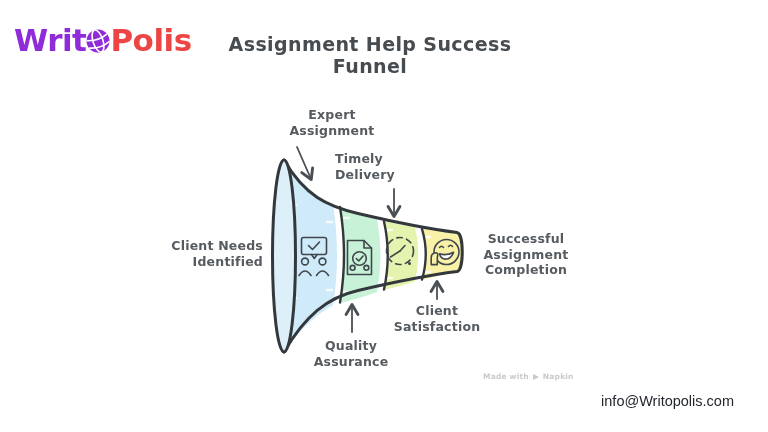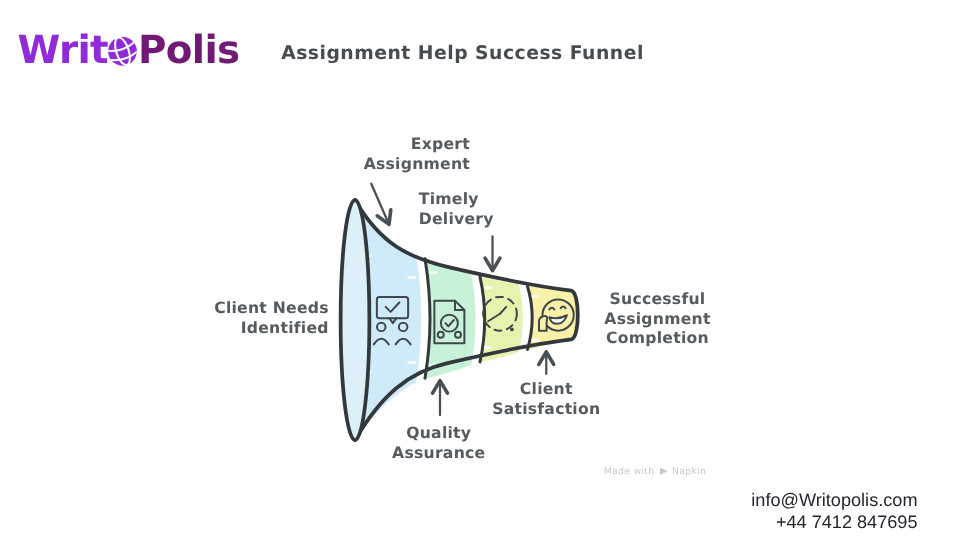--- a/index.html
+++ b/index.html
@@ -5,40 +5,40 @@
   html,body{margin:0;padding:0;}
   body{
     width:768px;height:432px;position:relative;overflow:hidden;
     background:#ffffff;font-family:"DejaVu Sans","Liberation Sans",sans-serif;
   }
   .logo{
     position:absolute;left:14px;top:22px;display:flex;align-items:center;
     font-weight:800;font-size:31px;letter-spacing:-0.5px;line-height:36px;
   }
   .logo .prefix{color:#8F2BD8;}
-  .logo .suffix{color:#701a75;}
+  .logo .suffix{color:#ef4444;}
   .logo .globe{width:26px;height:26px;margin:2px -1px 0 -1px;}
   .title{
     position:absolute;left:220px;top:33px;width:300px;text-align:center;
-    font-size:15px;font-weight:700;color:#474c51;letter-spacing:0.4px;
+    font-size:19px;font-weight:700;color:#474c51;letter-spacing:0.4px;
   }
   .flabel{
     position:absolute;font-size:12.5px;font-weight:600;line-height:15.5px;
     color:#565b60;letter-spacing:0.2px;white-space:pre-line;
   }
   .lbl-client-needs{left:150px;top:238px;width:113px;text-align:right;}
-  .lbl-expert{left:256px;top:107px;width:120px;text-align:right;}
+  .lbl-expert{left:272px;top:107px;width:120px;text-align:center;}
   .lbl-timely{left:335px;top:151px;width:120px;text-align:left;}
   .lbl-quality{left:291px;top:338px;width:120px;text-align:center;}
   .lbl-satisfaction{left:377px;top:303px;width:120px;text-align:center;}
   .lbl-outcome{left:471px;top:231px;width:110px;text-align:center;}
   .diagram-svg{position:absolute;left:0;top:0;}
   .watermark{
     position:absolute;left:483px;top:372px;display:flex;align-items:center;gap:3px;
-    font-size:7.5px;font-weight:400;color:#c9c9c9;letter-spacing:0.2px;
+    font-size:7.5px;font-weight:700;color:#c9c9c9;letter-spacing:0.2px;
   }
   .contact{
     position:absolute;right:34px;top:393px;text-align:right;
     font-size:14.5px;line-height:16.5px;color:#23272d;font-weight:500;
     font-family:"Liberation Sans","DejaVu Sans",sans-serif;
     margin-left:16px;
   }
 </style>
 </head>
 <body>
@@ -157,14 +157,13 @@
 <div class="watermark">
   <span>Made with</span>
   <svg width="8" height="8" viewBox="0 0 8 8">
     <path d="M1 1 L7 4 L1 7 Z" fill="#c9c9c9"></path>
   </svg>
   <span>Napkin</span>
 </div>
 
 <div class="contact">
   <div>info@Writopolis.com</div>
-  <div>+44 7412 847695</div>
 </div>
 
 </body></html>

